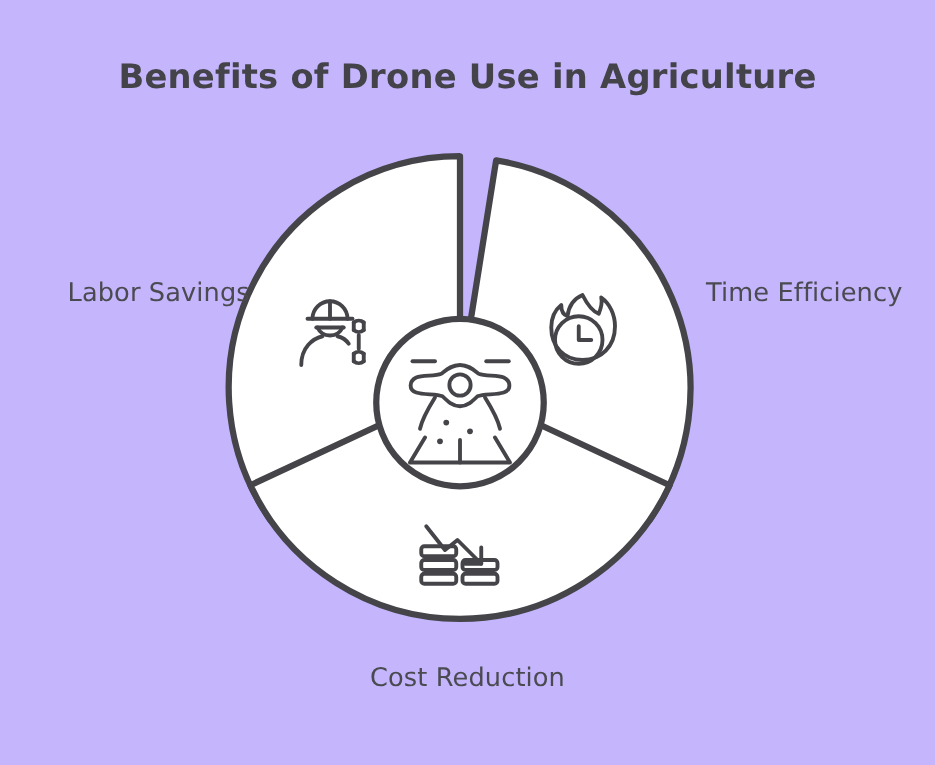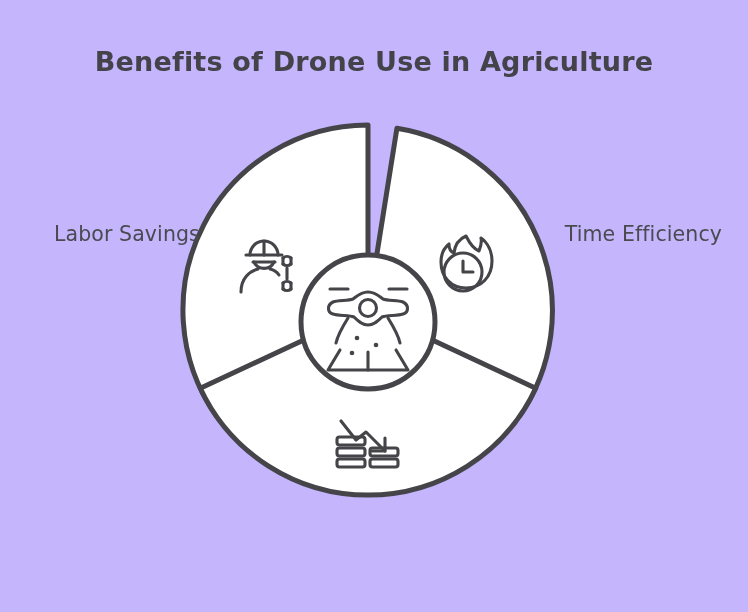--- a/index.html
+++ b/index.html
@@ -199,14 +199,15 @@
       <rect class="ico" x="370" y="448" width="28" height="8" rx="2.5"></rect>
       <rect class="ico" x="370" y="459" width="28" height="8" rx="2.5"></rect>
     </g>
 
   </svg>
 
   <div class="node-label label-left">Labor Savings</div>
 
   <div class="node-label label-right">Time Efficiency</div>
 
+  <div class="node-label label-bottom">Cost Reduction</div>
 
 </div>
 
 </body></html>

